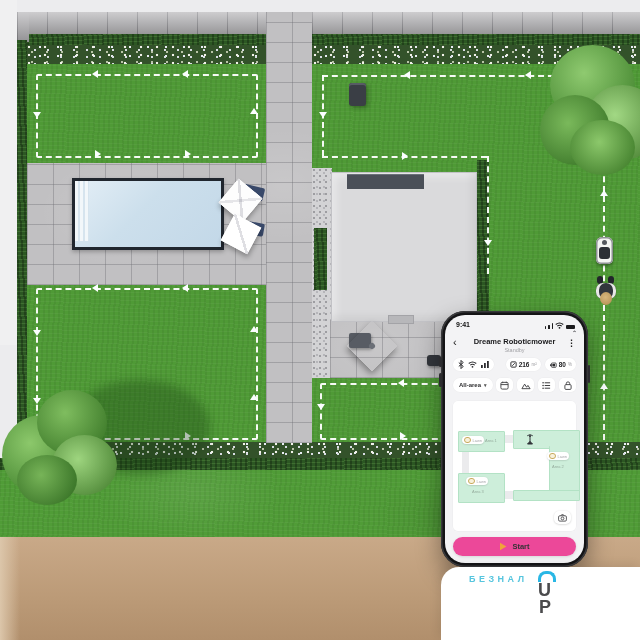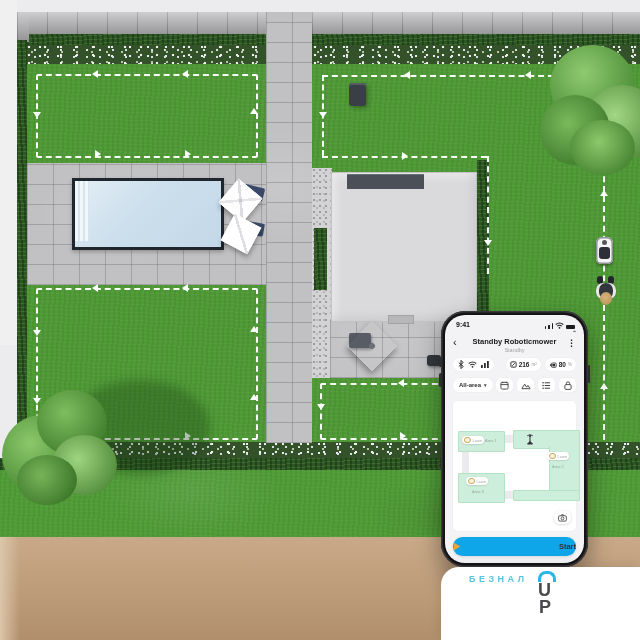--- a/index.html
+++ b/index.html
@@ -69,21 +69,21 @@
   .tools{right:8px;top:63px;display:flex;gap:4px;}
   .tool{width:17px;height:14px;border-radius:5px;background:#fff;display:flex;align-items:center;justify-content:center;box-shadow:0 0 0 .5px #ececee;}
   #mapcard{left:7px;right:7px;top:85px;height:132px;background:#fff;border-radius:6px;box-shadow:0 0 0 1px #efeff1 inset;}
   .zone{position:absolute;background:#cdeeda;border:1px solid #b3e2c5;border-radius:1px;}
   .corr{position:absolute;background:#ebebed;}
   .zbadge{position:absolute;background:#fff;border-radius:5px;height:8px;display:flex;align-items:center;gap:2px;padding:0 2px;box-shadow:0 .5px 1.5px rgba(0,0,0,.18);}
   .zdot{width:4.5px;height:4.5px;border-radius:50%;background:#f8f1dc;border:1px solid #c8ab5e;}
   .zbadge i{font-style:normal;font-size:4px;color:#a9a9ad;}
   .zlabel{position:absolute;font-size:4px;color:#95ac9d;}
   .mapbtn{position:absolute;right:6px;bottom:8px;width:17px;height:13px;background:#fff;border-radius:5px;box-shadow:0 .5px 2px rgba(0,0,0,.2);display:flex;align-items:center;justify-content:center;}
-  .startbtn{left:8px;right:8px;bottom:7px;height:19px;background:#0ea5e9;border-radius:10px;display:flex;align-items:center;justify-content:space-between;gap:5px;box-shadow:0 1px 3px rgba(0,0,0,.12);}
+  .startbtn{left:8px;right:8px;bottom:7px;height:19px;background:#ec4899;border-radius:10px;display:flex;align-items:center;justify-content:center;gap:5px;box-shadow:0 1px 3px rgba(0,0,0,.12);}
   .startbtn b{font-size:7.5px;color:#333336;font-weight:bold;}
 
   
   #banner{left:0;top:537px;width:640px;height:103px;background:linear-gradient(180deg,#c9a988 0%,#bb9a77 60%,#b18f6c 100%);z-index:8;}
   #banner .edge{position:absolute;left:0;top:0;width:20px;height:103px;background:linear-gradient(90deg,#dcc6aa,rgba(220,198,170,0));}
   #banner .txt{position:absolute;left:15px;top:12px;width:420px;text-align:center;color:#fff;font-weight:bold;font-size:27px;line-height:36px;letter-spacing:.2px;}
   #logocard{left:441px;top:567px;width:199px;height:73px;background:#fff;border-radius:18px 0 0 0;z-index:12;box-shadow:-3px -3px 10px rgba(0,0,0,.08);}
   .lg-sub{position:absolute;left:28px;top:7px;font-size:9px;font-weight:bold;letter-spacing:3.5px;color:#56c5de;}
   .lg-main{position:absolute;left:12px;top:9px;font-size:35px;font-weight:bold;color:#4b4b4d;letter-spacing:-1.5px;}
   .lg-u{position:absolute;left:97px;top:16px;font-size:18px;font-weight:bold;color:#4b4b4d;line-height:15px;}
@@ -224,21 +224,21 @@
         <span class="sb-bar" style="height:6px;"></span>
         <svg width="9" height="7" viewBox="0 0 12 9">
             <path d="M1 3.2 Q6 -0.8 11 3.2 M3 5.4 Q6 3 9 5.4" stroke="#1c1c1e" stroke-width="1.4" fill="none"></path>
             <circle cx="6" cy="7.6" r="1.2" fill="#1c1c1e"></circle>
           </svg>
         <span class="sb-batt"></span>
       </div>
       <div class="abs collapse">⌃</div>
 
       <div class="abs back">‹</div>
-      <div class="abs ttl">Standby Roboticmower</div>
+      <div class="abs ttl">Dreame Roboticmower</div>
       <div class="abs sub">Standby</div>
       <div class="abs menu">⋮</div>
 
       <div class="abs pill conn">
         <svg width="6" height="9" viewBox="0 0 6 9">
             <path d="M3 .4 V8.6 M3 .4 L5.2 2.6 L.8 6.4 M3 8.6 L5.2 6.4 L.8 2.6" stroke="#2d2d30" stroke-width="1" fill="none"></path>
           </svg>
         <svg width="9" height="7" viewBox="0 0 12 9">
             <path d="M1 3.2 Q6 -0.8 11 3.2 M3 5.4 Q6 3 9 5.4" stroke="#2d2d30" stroke-width="1.4" fill="none"></path>
             <circle cx="6" cy="7.6" r="1.2" fill="#2d2d30"></circle>

